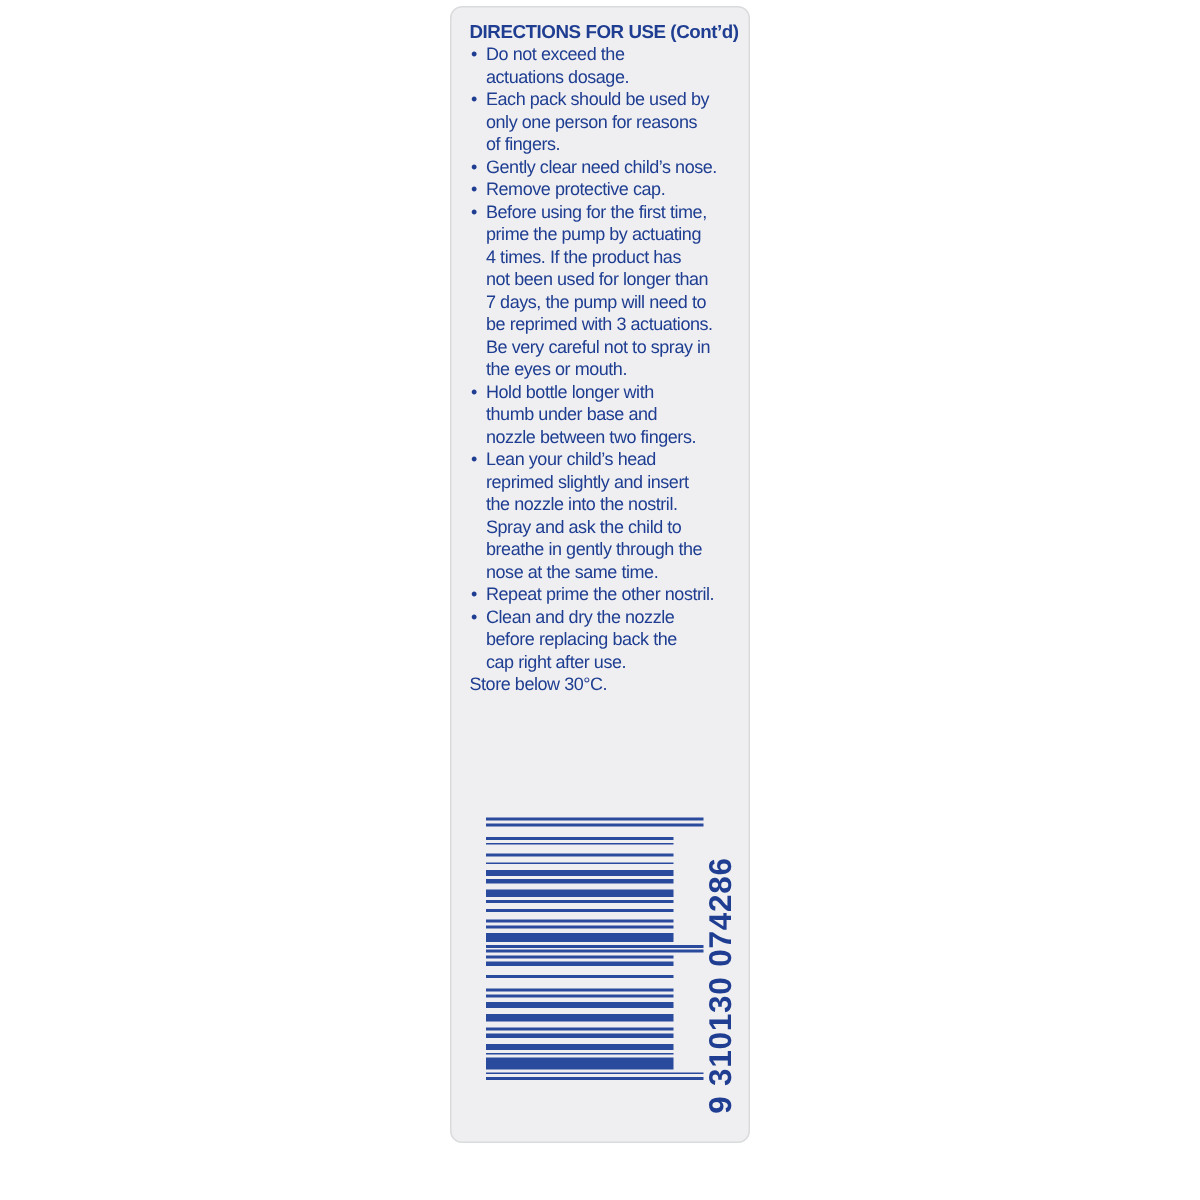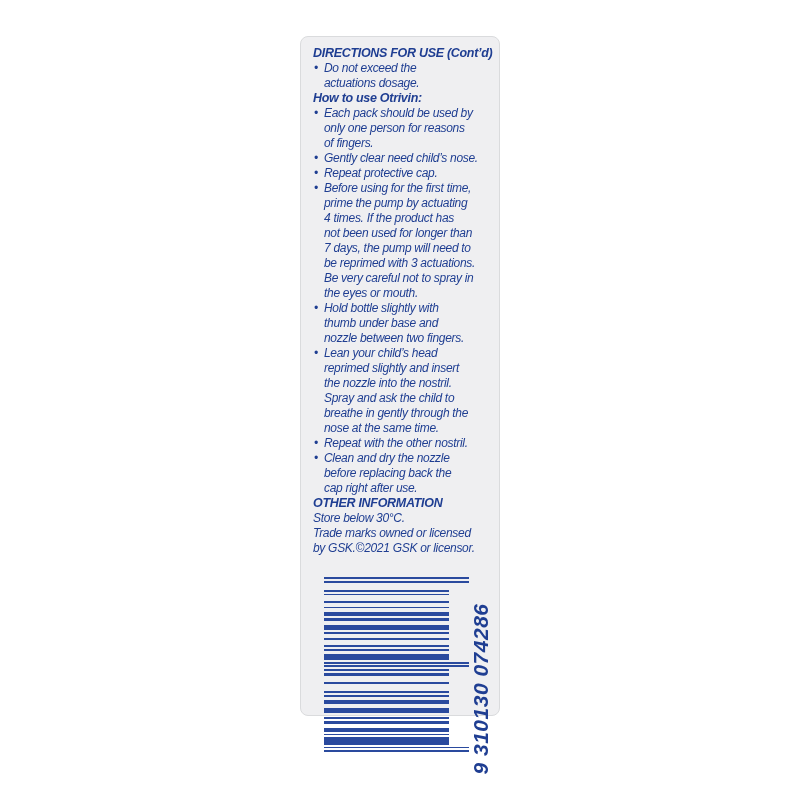--- a/index.html
+++ b/index.html
@@ -6,25 +6,24 @@
     --page:#ffffff; --boxbg:#efeff1; --boxbd:#dadbdd; --ink:#1f3e92; --bar:#2a4a9e;
   }
   *{box-sizing:border-box;}
   html,body{margin:0;padding:0;}
   body{
     width:800px;height:800px;position:relative;overflow:hidden;
     background:var(--page);
     font-family:"Liberation Sans", sans-serif;
   }
   .panel-box{
-    position:absolute;left:300px;top:36px;width:200px;height:680px;
+    position:absolute;left:300px;top:4px;width:200px;height:758px;
     background:var(--boxbg);
     border:1px solid var(--boxbd);
     border-radius:8px;
-    font-style:italic;
   }
   .content{
     position:absolute;left:0;top:0;width:100%;
     padding:9px 6px 0 12px;
     color:var(--ink);
     font-size:12px;line-height:15px;letter-spacing:-0.3px;
   }
   .heading{
     font-weight:bold;font-size:12.5px;white-space:nowrap;
   }
@@ -56,81 +55,77 @@
     <div class="heading">DIRECTIONS FOR USE (Cont’d)</div>
 
     <ul class="blist">
         <li>
           <span class="blt">•</span>
           <span class="txt">Do not exceed the
 actuations dosage.</span>
         </li>
       </ul>
 
-    <div class="heading">How to use Otrivin:</div>
 
     <ul class="blist">
         <li>
           <span class="blt">•</span>
           <span class="txt">Each pack should be used by
 only one person for reasons
 of fingers.</span>
         </li>
         <li>
           <span class="blt">•</span>
           <span class="txt">Gently clear need child’s nose.</span>
         </li>
         <li>
           <span class="blt">•</span>
-          <span class="txt">Repeat protective cap.</span>
+          <span class="txt">Remove protective cap.</span>
         </li>
         <li>
           <span class="blt">•</span>
           <span class="txt">Before using for the first time,
 prime the pump by actuating
 4 times. If the product has
 not been used for longer than
 7 days, the pump will need to
 be reprimed with 3 actuations.
 Be very careful not to spray in
 the eyes or mouth.</span>
         </li>
         <li>
           <span class="blt">•</span>
-          <span class="txt">Hold bottle slightly with
+          <span class="txt">Hold bottle longer with
 thumb under base and
 nozzle between two fingers.</span>
         </li>
         <li>
           <span class="blt">•</span>
           <span class="txt">Lean your child’s head
 reprimed slightly and insert
 the nozzle into the nostril.
 Spray and ask the child to
 breathe in gently through the
 nose at the same time.</span>
         </li>
         <li>
           <span class="blt">•</span>
-          <span class="txt">Repeat with the other nostril.</span>
+          <span class="txt">Repeat prime the other nostril.</span>
         </li>
         <li>
           <span class="blt">•</span>
           <span class="txt">Clean and dry the nozzle
 before replacing back the
 cap right after use.</span>
         </li>
       </ul>
 
-    <div class="heading">OTHER INFORMATION</div>
 
     <div class="plain">Store below 30°C.</div>
 
-    <div class="plain">Trade marks owned or licensed
-by GSK.©2021 GSK or licensor.</div>
   </div>
 
   <div class="bars">
       <div class="bar guard" style="bottom: 0%; height: 1.05263%;"></div>
       <div class="bar guard" style="bottom: 2.10526%; height: 1.05263%;"></div>
       <div class="bar" style="bottom: 4.21053%; height: 4.21053%;"></div>
       <div class="bar" style="bottom: 9.47368%; height: 1.05263%;"></div>
       <div class="bar" style="bottom: 11.5789%; height: 2.10526%;"></div>
       <div class="bar" style="bottom: 15.7895%; height: 2.10526%;"></div>
       <div class="bar" style="bottom: 18.9474%; height: 1.05263%;"></div>

